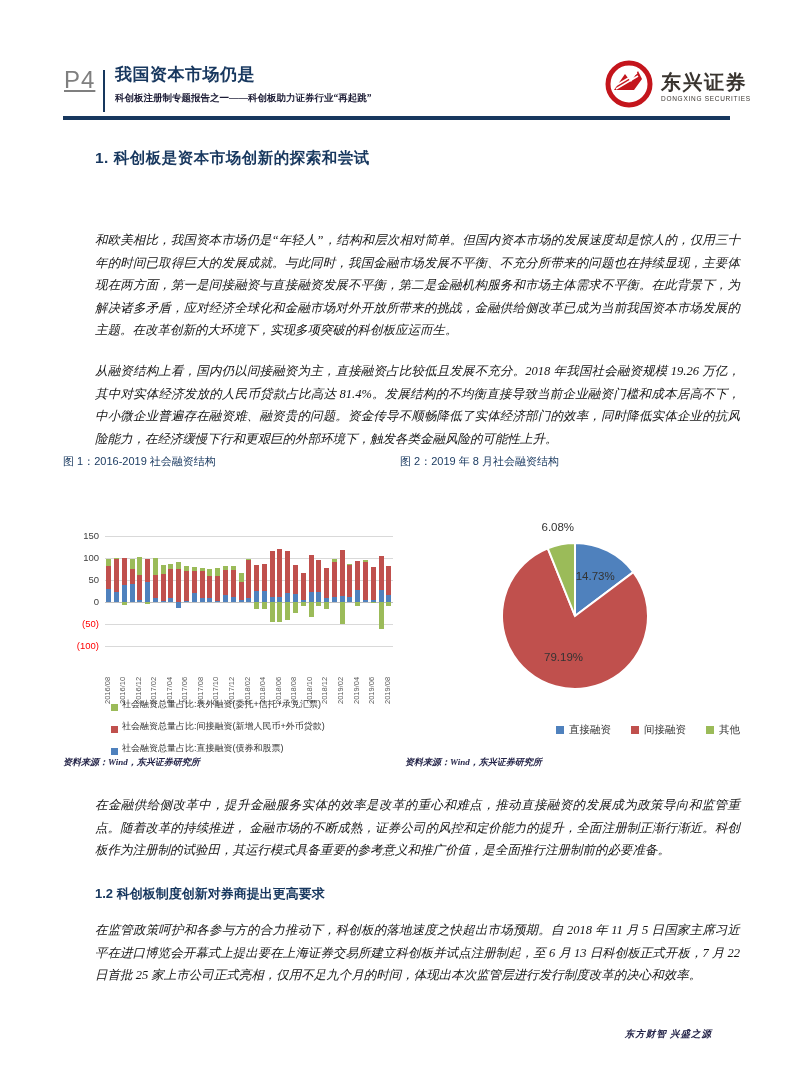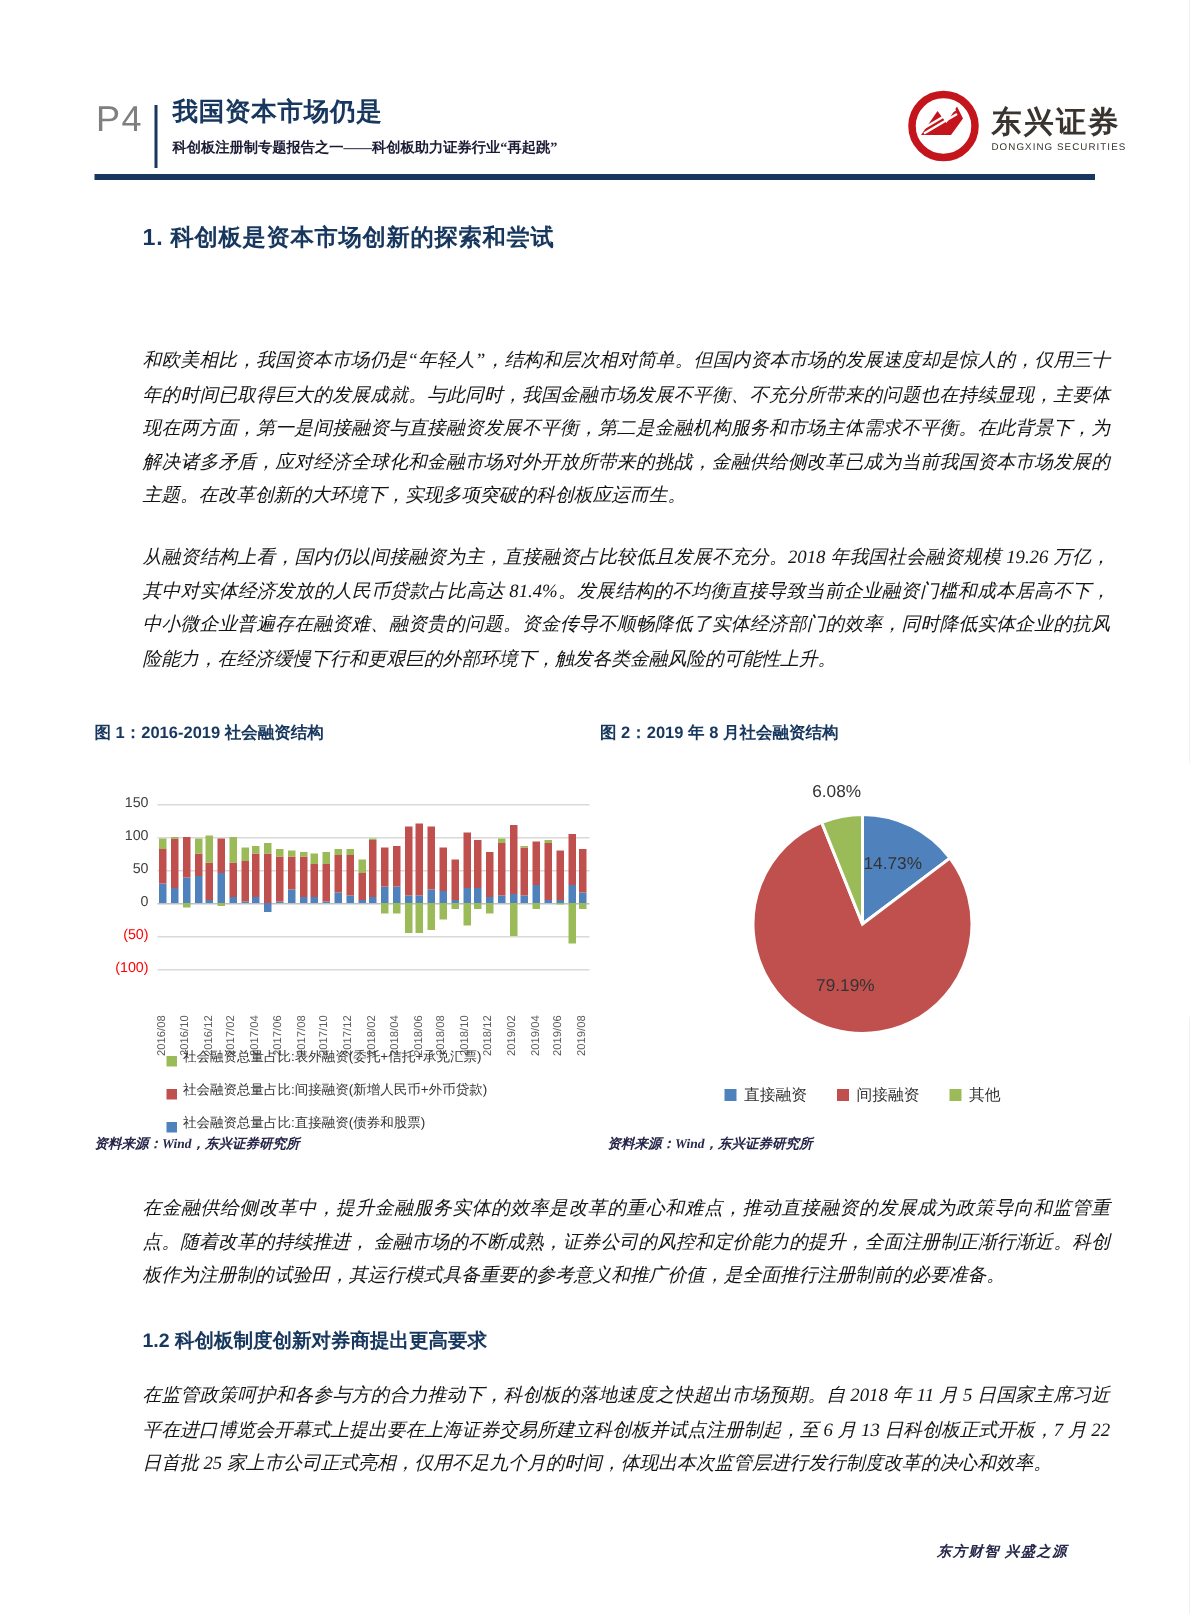--- a/index.html
+++ b/index.html
@@ -1,41 +1,41 @@
 <!DOCTYPE html>
 <html><head>
 <meta charset="utf-8">
 <style>
   html,body{margin:0;padding:0;background:#e8e8e8;}
   .page{position:relative;width:793px;height:1076px;margin:0 auto;background:#ffffff;
         font-family:"Liberation Sans",sans-serif;overflow:hidden;}
   .abs{position:absolute;}
 
   
-  .page-num{left:64px;top:66px;font-size:24px;color:#7f7f7f;letter-spacing:1px;}
+  .page-num{left:64px;top:66px;font-size:24px;color:#7f7f7f;letter-spacing:1px;text-decoration:underline;}
   .hdr-divider{left:103px;top:70px;width:2px;height:42px;background:#17375E;}
   .report-title{left:115px;top:63px;font-size:17px;font-weight:bold;color:#17375E;letter-spacing:0.5px;}
   .report-subtitle{left:115px;top:92px;font-size:9.5px;font-weight:bold;
         font-family:"Liberation Serif",serif;color:#1b1b35;}
   .logo{left:604px;top:58px;width:170px;height:56px;display:flex;align-items:center;}
   .logo-text{margin-left:7px;}
   .logo-cn{font-size:20px;font-weight:bold;color:#39342f;letter-spacing:1.5px;line-height:22px;}
   .logo-en{font-size:6.5px;color:#39342f;letter-spacing:0.72px;margin-top:2px;}
   .hdr-rule{left:63px;top:116px;width:667px;height:4px;background:#17375E;}
 
   
   .h1{left:95px;top:148px;font-size:15.5px;font-weight:bold;color:#17375E;letter-spacing:0.5px;}
   .h11{left:95px;top:196px;font-size:13px;font-weight:bold;color:#17375E;}
   .h12{left:95px;top:885px;font-size:13px;font-weight:bold;color:#17375E;}
   .body-text{left:95px;width:645px;font-family:"Liberation Serif",serif;font-style:italic;
         font-size:12.5px;line-height:22.6px;text-align:justify;color:#141414;}
   .p1{top:229px;} .p2{top:360px;} .p3{top:794px;} .p4{top:919px;}
 
   
-  .fig-title{top:481px;font-size:11px;font-weight:bold;color:#17375E;}
+  .fig-title{top:454px;font-size:11px;font-weight:normal;color:#17375E;}
   .fig1-title{left:63px;} .fig2-title{left:400px;}
   .source-note{top:756px;font-size:9px;font-weight:bold;font-style:italic;
         font-family:"Liberation Serif",serif;color:#26264a;}
   .src-left{left:63px;} .src-right{left:405px;}
 
   
   .bar-chart{left:63px;top:512px;width:335px;height:250px;}
   .grid{position:absolute;height:1px;background:#d9d9d9;}
   .grid.zero{background:#bfbfbf;}
   .ytick{position:absolute;width:36px;text-align:right;font-size:9.5px;color:#404040;}
@@ -44,21 +44,21 @@
   .xtick{position:absolute;writing-mode:vertical-rl;transform:rotate(180deg);
         font-size:7.5px;color:#595959;height:52px;line-height:10px;}
   .bar-legend{position:absolute;left:48px;top:186px;}
   .bar-legend-row{display:flex;align-items:flex-end;margin-bottom:9px;}
   .swatch{width:7px;height:7px;margin-right:4px;flex:0 0 auto;}
   .bar-legend-label{font-size:9px;color:#333333;}
 
   
   .pie-chart{left:410px;top:508px;width:330px;height:245px;}
   .pie-legend{position:absolute;left:0;top:215px;width:330px;display:flex;
-        justify-content:center;gap:20px;}
+        justify-content:flex-end;gap:20px;}
   .pie-legend-item{display:flex;align-items:center;}
   .pie-swatch{width:8px;height:8px;margin-right:5px;}
   .pie-legend-label{font-size:10.5px;color:#333333;}
 
   
   .footer{left:500px;top:1028px;width:212px;text-align:right;font-size:9.5px;font-weight:bold;
         font-style:italic;font-family:"Liberation Serif",serif;color:#26264a;letter-spacing:1px;}
 </style>
 </head>
 <body>

